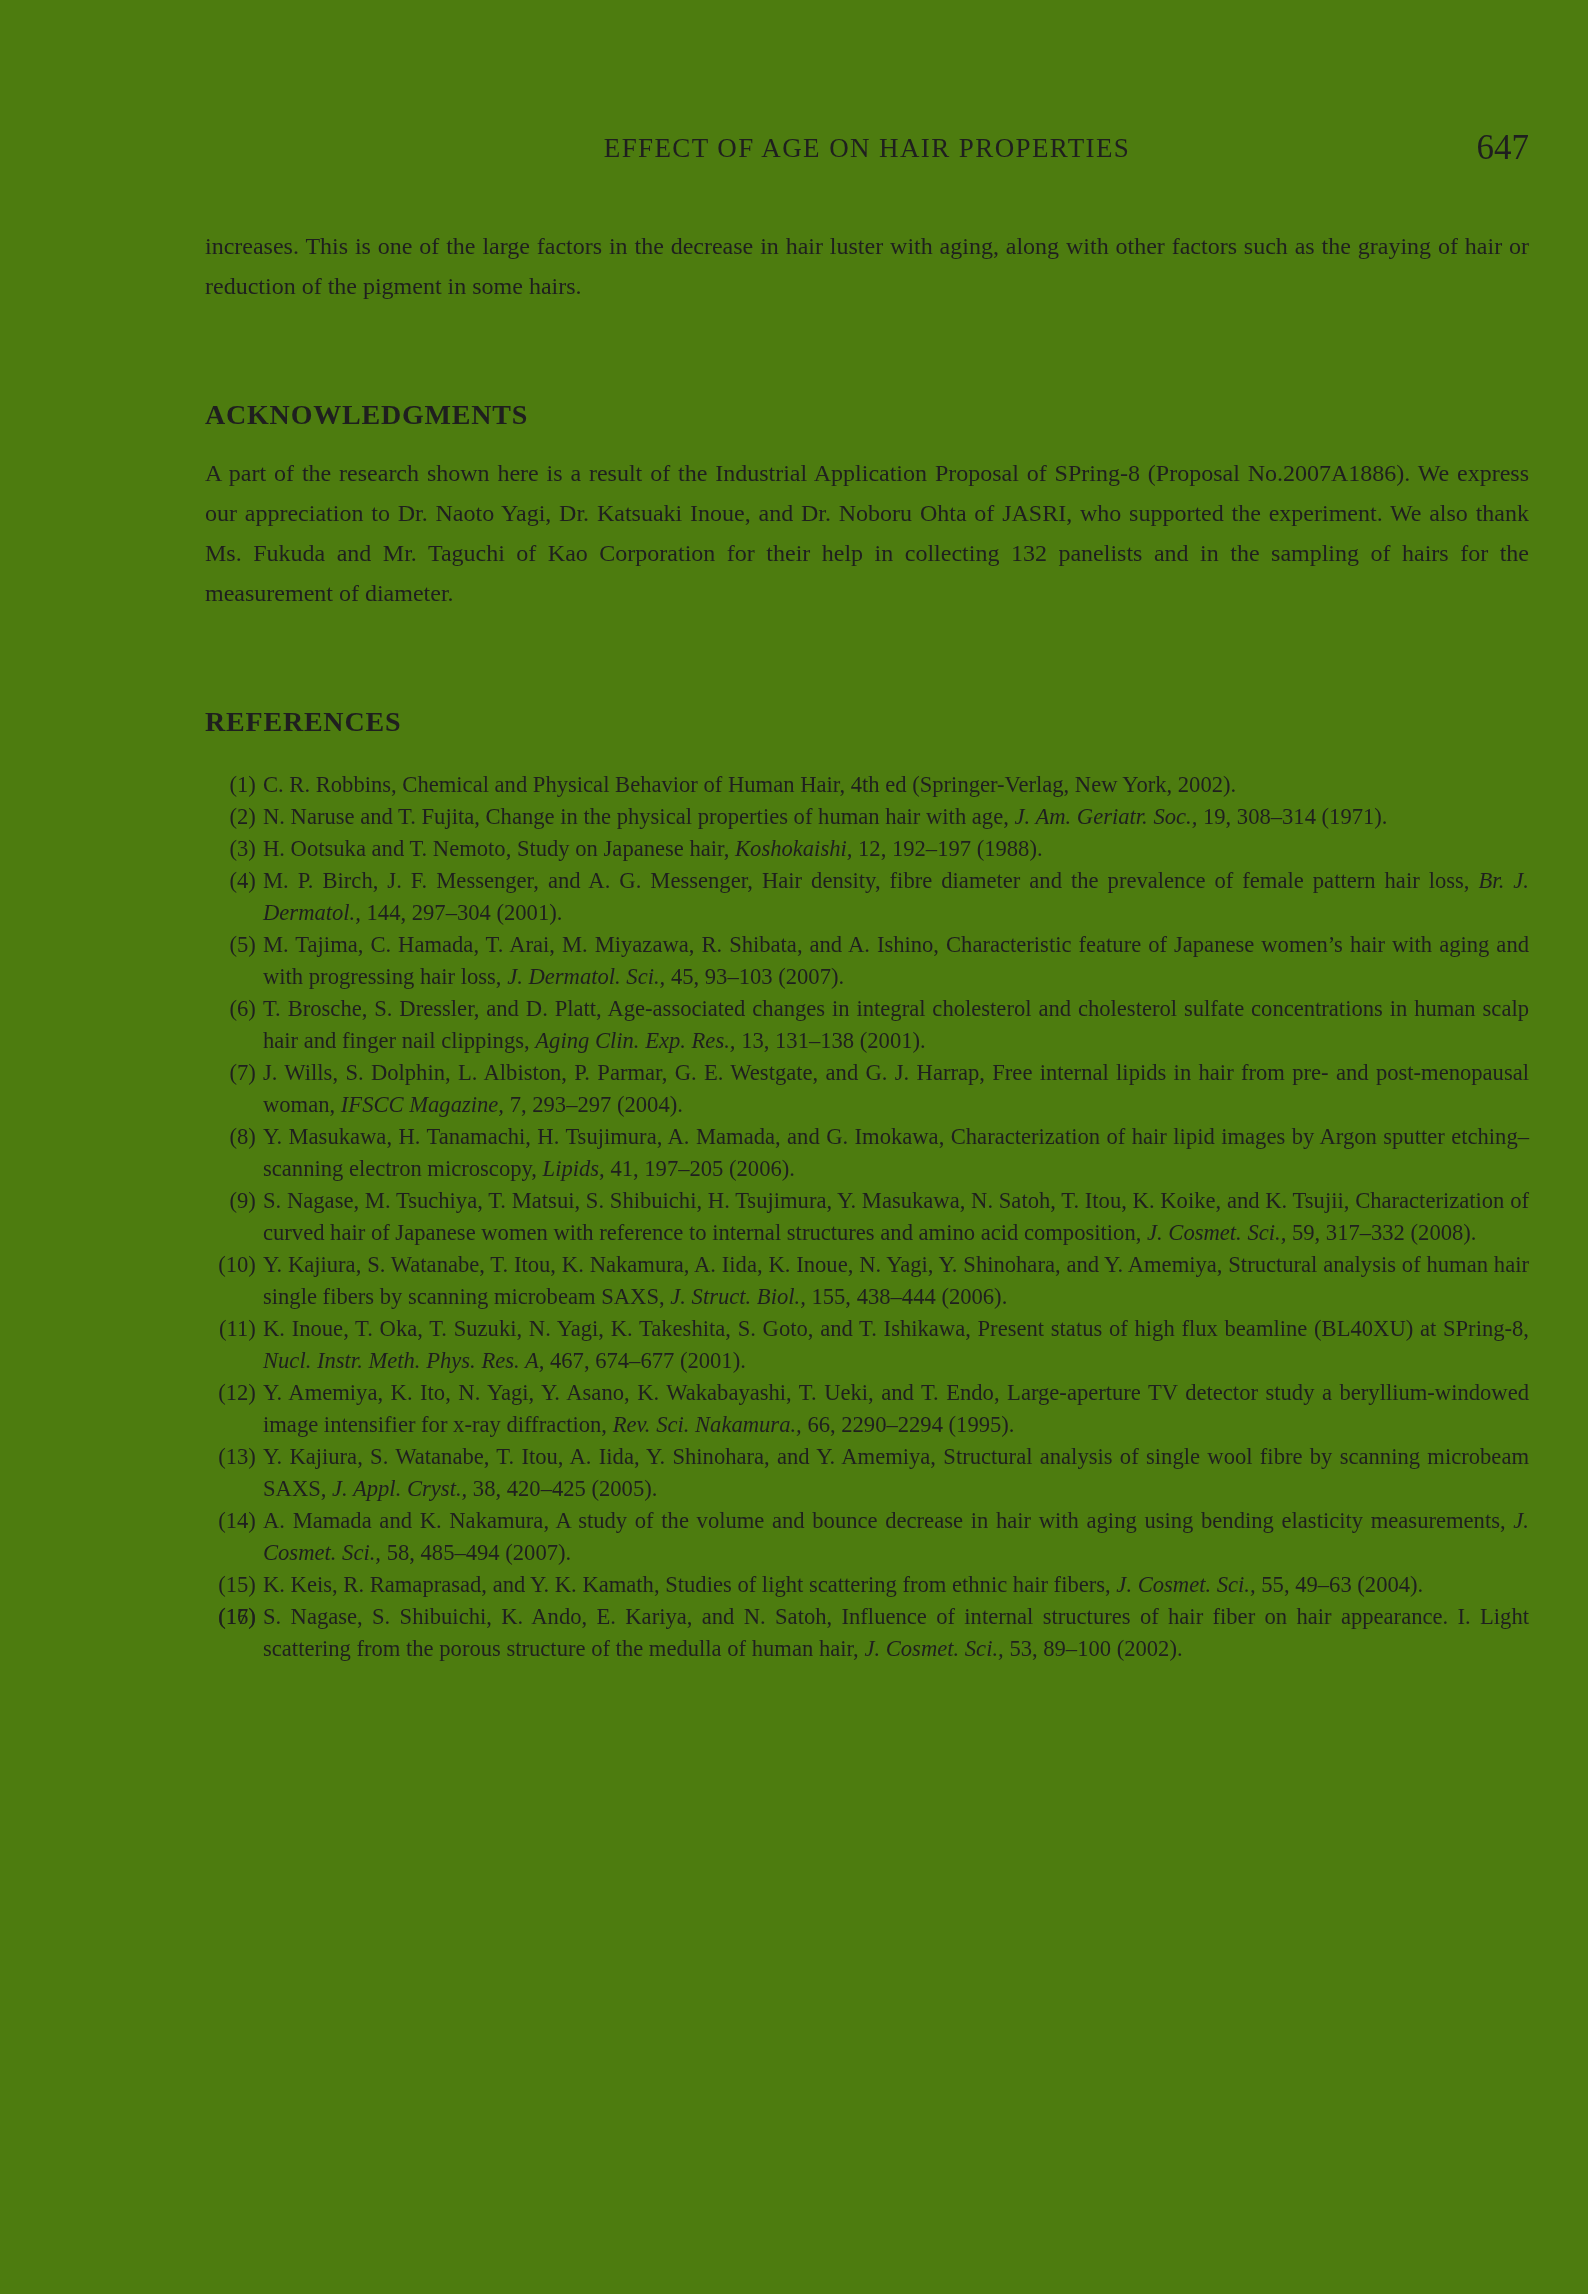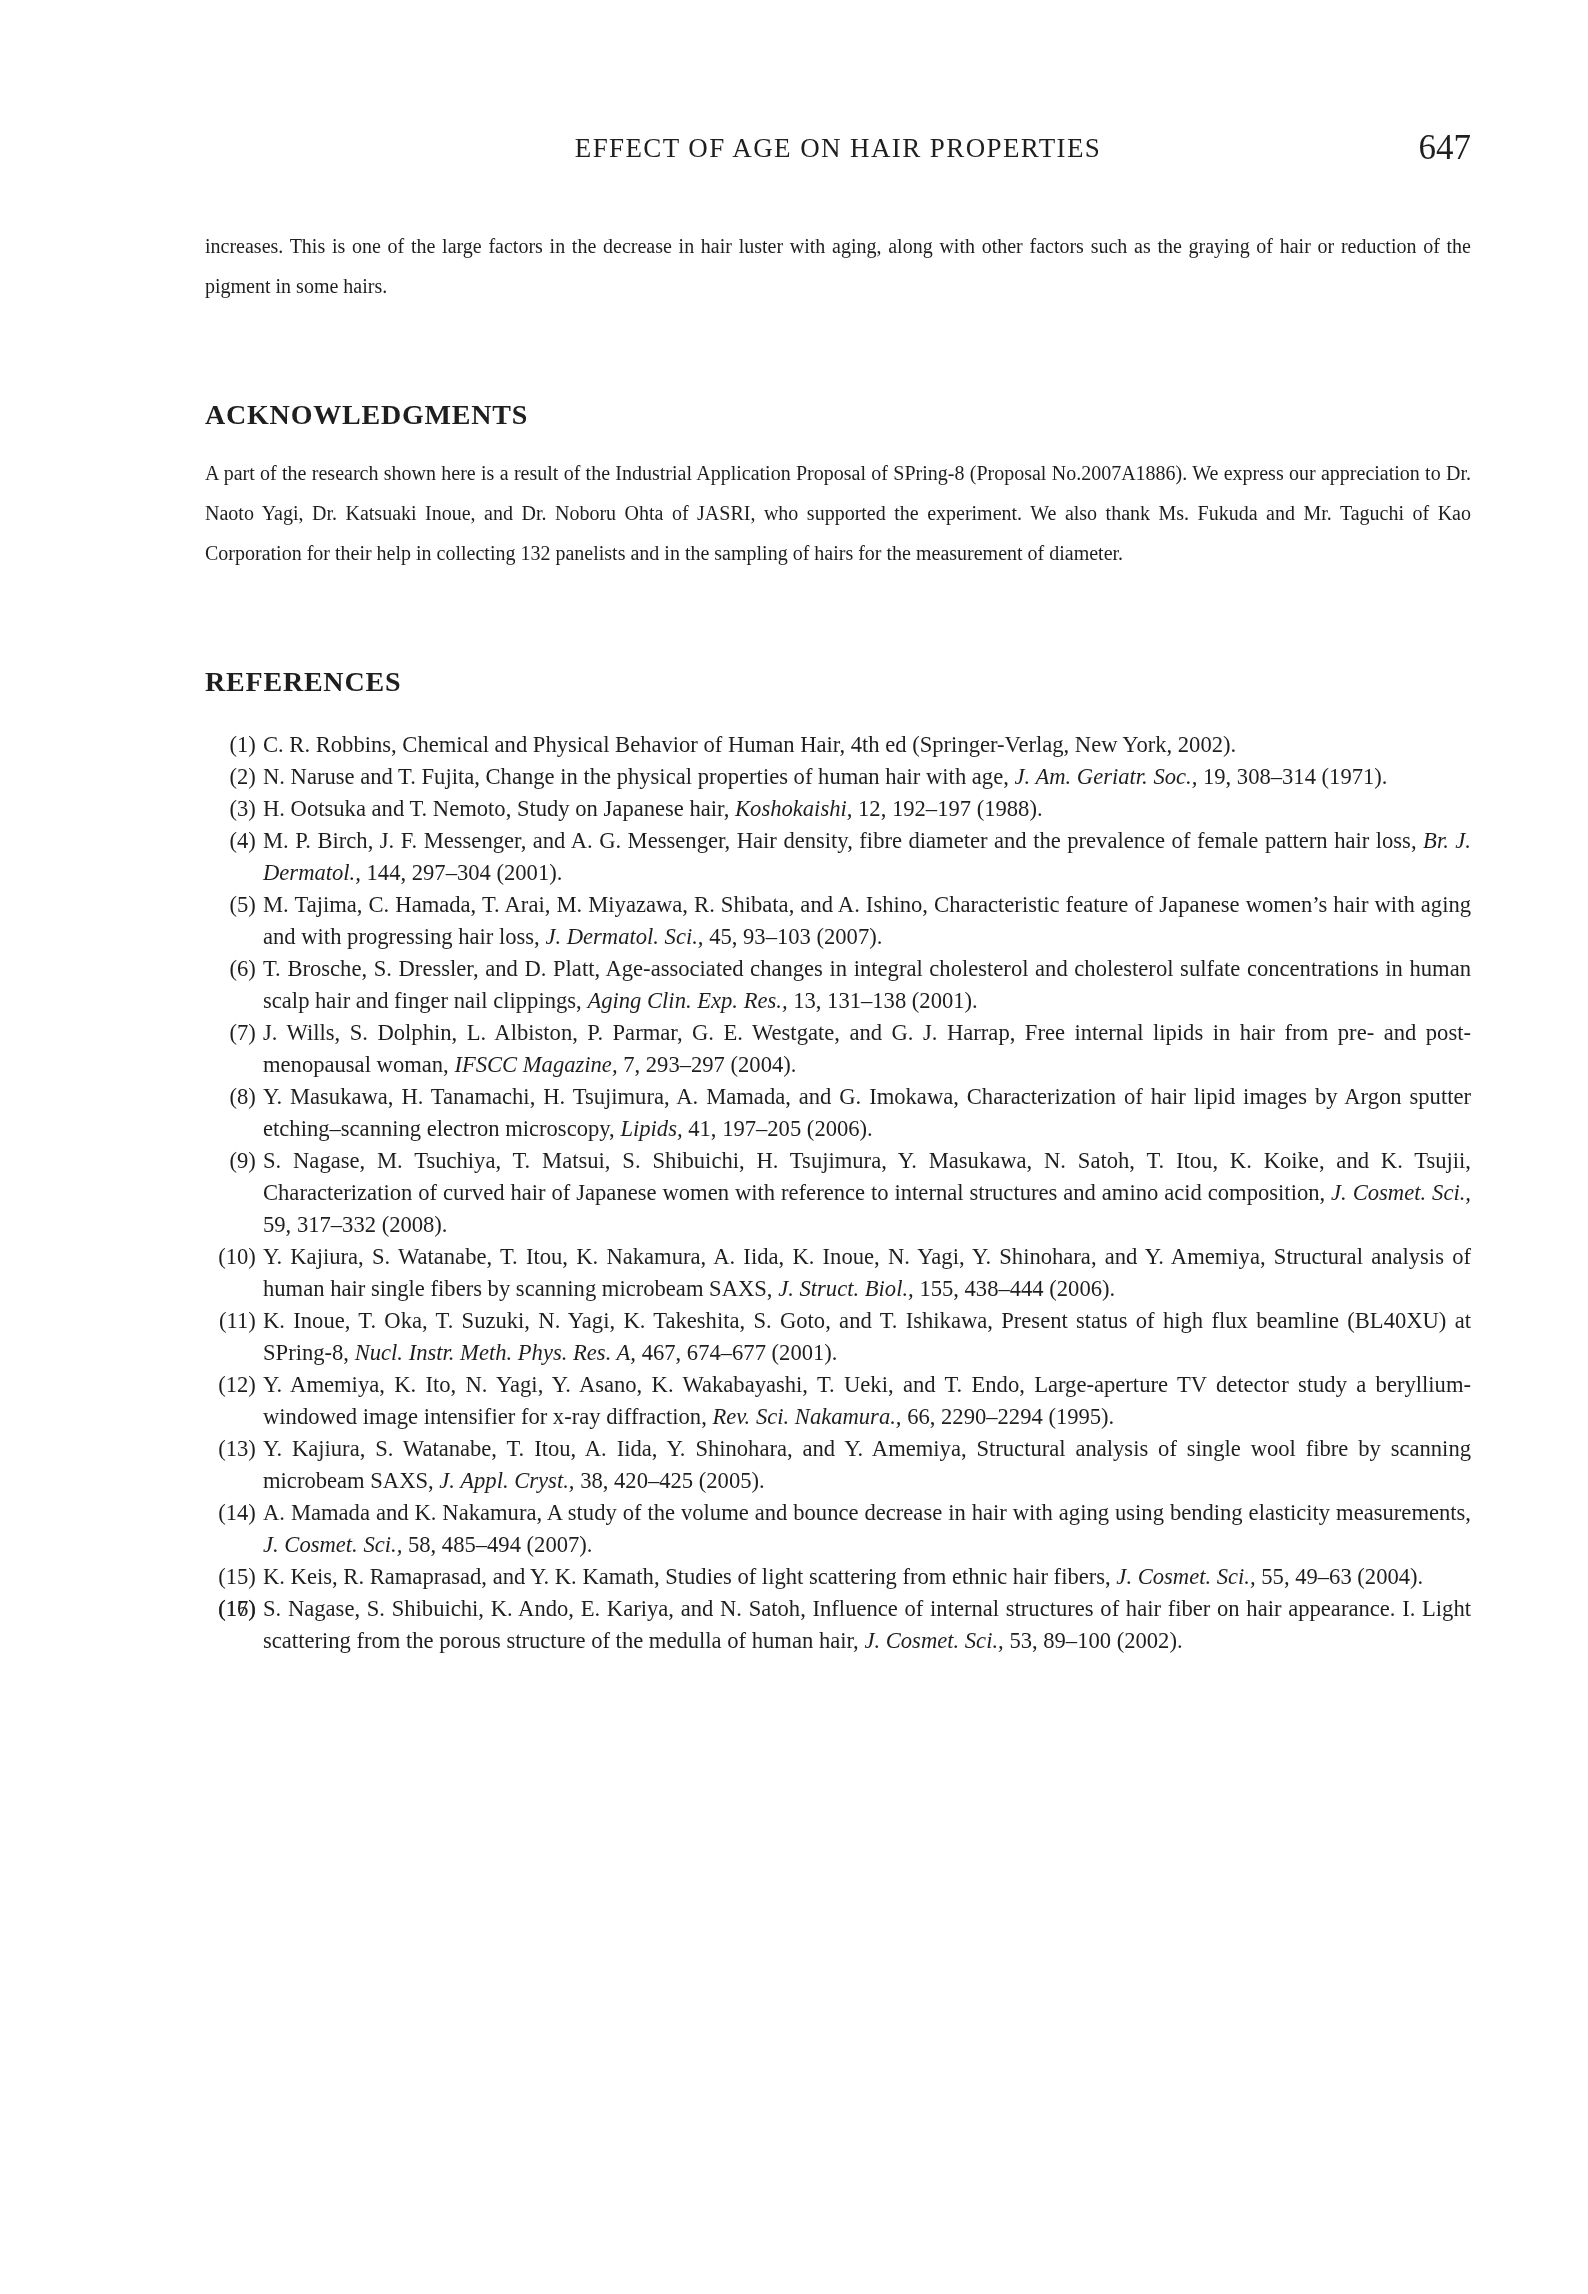--- a/index.html
+++ b/index.html
@@ -5,25 +5,25 @@
   html, body {
     margin: 0;
     padding: 0;
     background: #e8e8e8;
   }
   .page {
     position: relative;
     width: 1589px;
     height: 2295px;
     margin: 0 auto;
-    background: #ffffff;
+    background: #4d7c0f;
     color: #1f1f1f;
     font-family: "Liberation Serif", "DejaVu Serif", serif;
     box-sizing: border-box;
-    padding: 130px 118px 0 205px;
+    padding: 130px 60px 0 205px;
     overflow: hidden;
   }
   .page-header {
     position: relative;
     height: 36px;
     text-align: center;
     font-size: 27px;
     letter-spacing: 1.4px;
     line-height: 36px;
     margin-bottom: 60px;
@@ -33,21 +33,21 @@
   }
   .page-number {
     position: absolute;
     right: 0;
     top: 0;
     letter-spacing: 0;
     font-size: 35px;
   }
   .body-par {
     margin: 0;
-    font-size: 20px;
+    font-size: 24px;
     line-height: 40px;
     text-align: justify;
   }
   .section-heading {
     margin: 94px 0 22.6px 0;
     font-size: 28px;
     font-weight: bold;
     letter-spacing: 0.8px;
     line-height: 30px;
   }

